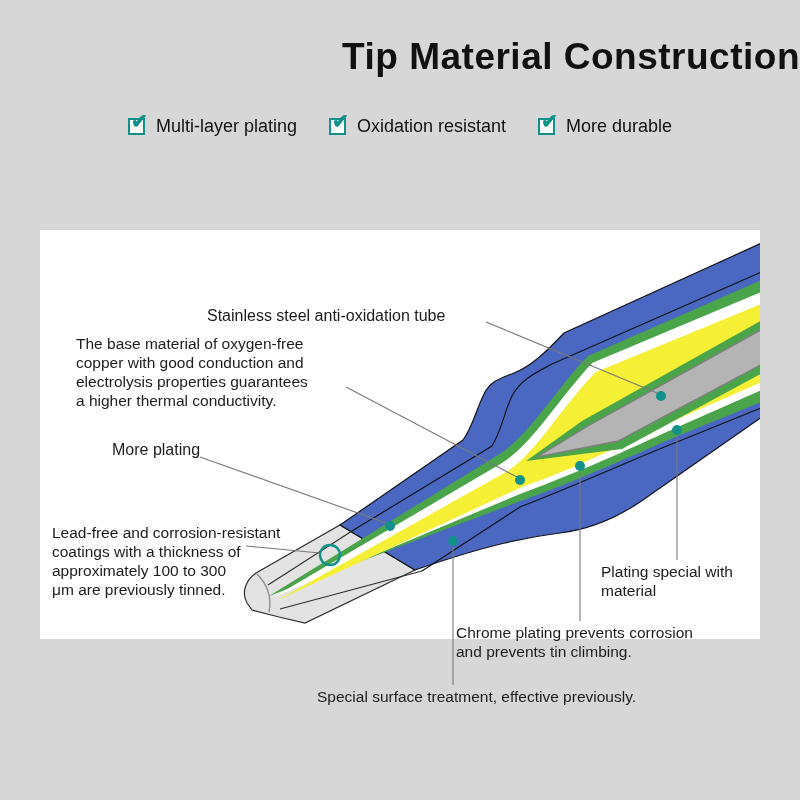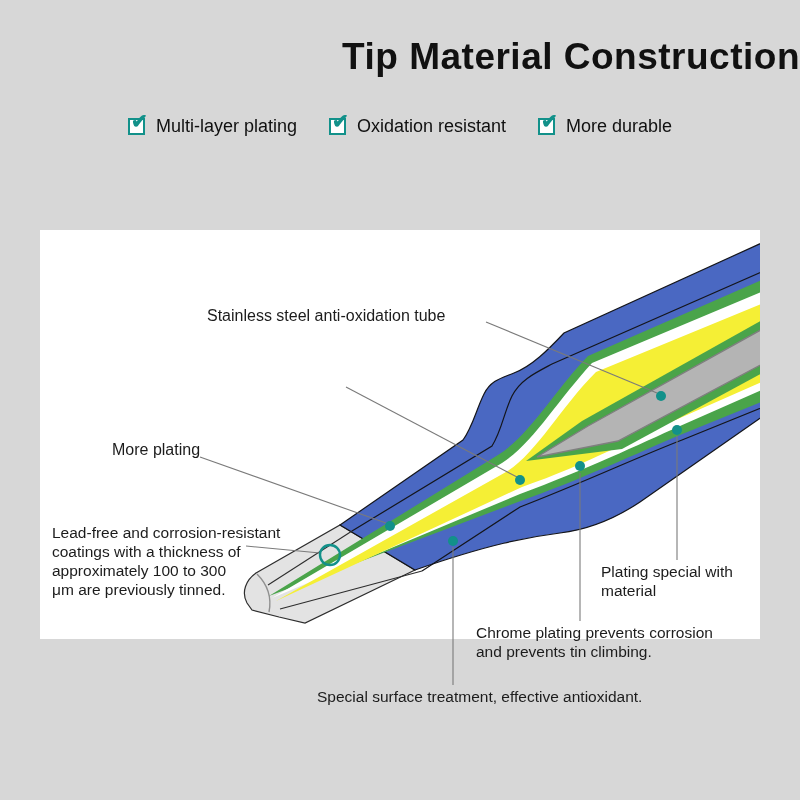--- a/index.html
+++ b/index.html
@@ -137,23 +137,27 @@
     <circle class="dot" cx="621" cy="166" r="5"></circle>
     <circle class="dot" cx="480" cy="250" r="5"></circle>
     <circle class="dot" cx="350" cy="296" r="5"></circle>
     <circle class="dot" cx="540" cy="236" r="5"></circle>
     <circle class="dot" cx="637" cy="200" r="5"></circle>
     <circle class="dot" cx="413" cy="311" r="5"></circle>
     <circle class="ring" cx="290" cy="325" r="10"></circle>
   </svg>
 
   <div class="dlabel" style="left:167px; top:76px; font-size:16px;">Stainless steel anti-oxidation tube</div>
+  <div class="dlabel" style="left:36px; top:104px;">The base material of oxygen-free
+copper with good conduction and
+electrolysis properties guarantees
+a higher thermal conductivity.</div>
   <div class="dlabel" style="left:72px; top:210px; font-size:16px;">More plating</div>
   <div class="dlabel" style="left:12px; top:293px;">Lead-free and corrosion-resistant
 coatings with a thickness of
 approximately 100 to 300
 μm are previously tinned.</div>
   <div class="dlabel" style="left:561px; top:332px;">Plating special with
 material</div>
-  <div class="dlabel" style="left:436px; top:393px;">Chrome plating prevents corrosion
+  <div class="dlabel" style="left:416px; top:393px;">Chrome plating prevents corrosion
 and prevents tin climbing.</div>
-  <div class="dlabel" style="left:277px; top:457px;">Special surface treatment, effective antioxidant.</div>
+  <div class="dlabel" style="left:277px; top:457px;">Special surface treatment, effective previously.</div>
 </div>
 
 </body></html>

